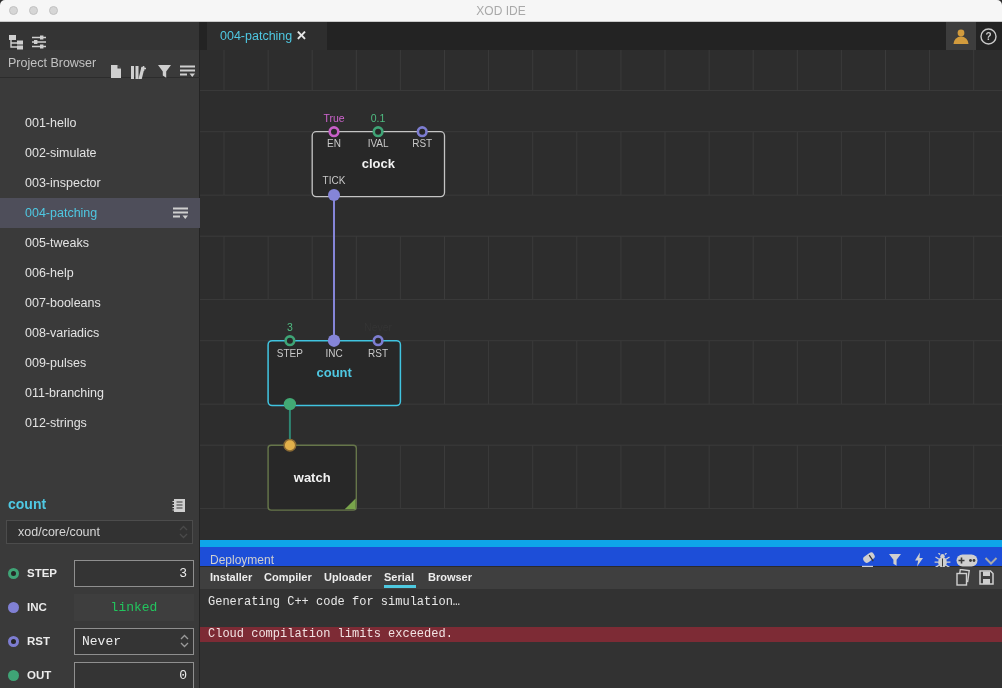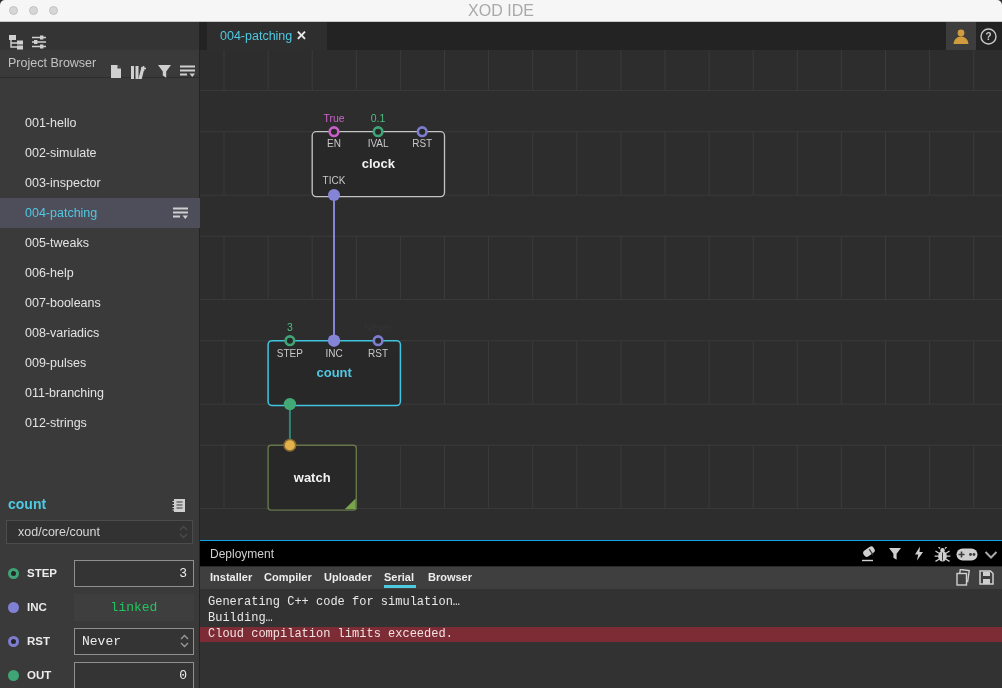--- a/index.html
+++ b/index.html
@@ -1,18 +1,18 @@
 <!DOCTYPE html>
 <html><head><meta charset="utf-8"><style>
 * { margin:0; padding:0; box-sizing:border-box; }
 svg { display:block; }
 html,body { width:1002px; height:688px; background:#2d2d2d; font-family:"Liberation Sans", sans-serif; overflow:hidden; }
 #titlebar { position:absolute; left:0; top:0; width:1002px; height:22px; background:#f6f6f6; border-bottom:1px solid #c9c9c9; border-radius:5px 5px 0 0; }
 .light { position:absolute; top:6px; width:9px; height:9px; border-radius:50%; background:#d6d6d6; border:1px solid #c2c2c2; }
-#tbtitle { position:absolute; left:0; right:0; top:0; height:28px; line-height:22px; text-align:center; font-size:16px; color:#a9a9a9; }
+#tbtitle { position:absolute; left:0; right:0; top:0; height:28px; line-height:22px; text-align:center; font-size:12px; color:#a9a9a9; }
 #topbar { position:absolute; left:0; top:22px; width:1002px; height:28px; background:#232323; }
 #tool-left { position:absolute; left:0; top:22px; width:200px; height:28px; background:#343434; border-right:1px solid #232323; }
 #tool-left svg { position:absolute; top:6px; }
 #tab { position:absolute; left:207px; top:22px; width:120px; height:28px; background:#2e2e2e; color:#4fc8e2; font-size:12.5px; line-height:28px; }
 #tab .lbl { position:absolute; left:13px; }
 #tab .x { position:absolute; left:89px; color:#e8e8e8; font-size:13px; font-weight:bold; }
 #userbtn { position:absolute; left:946px; top:22px; width:30px; height:28px; background:#3d3d3d; }
 #userbtn svg { position:absolute; left:6px; top:6px; }
 #helpbtn { position:absolute; left:980px; top:22px; width:22px; height:28px; }
 #helpbtn svg { position:absolute; left:0; top:6px; }
@@ -40,21 +40,21 @@
 .bullet { position:absolute; left:8px; top:8px; width:11px; height:11px; border-radius:50%; }
 .b-ring-g { border:3px solid #3fa476; background:#262626; }
 .b-fill-p { background:#8080d4; }
 .b-ring-p { border:3px solid #7d7dd1; background:#262626; }
 .b-fill-g { background:#3fa476; }
 .plabel { position:absolute; left:27px; top:0; line-height:27px; font-size:11.5px; font-weight:bold; color:#ececec; }
 .pinput { position:absolute; left:74px; top:0; width:120px; height:27px; background:#343434; border:1px solid #8f8f8f; font-family:"Liberation Mono", monospace; font-size:13px; color:#ececec; line-height:25px; }
 .pinput.num { text-align:right; padding-right:6px; }
 .pinput.dis { background:#3e3e3e; border:none; color:#22c55e; text-align:center; line-height:27px; }
 #deploy { position:absolute; left:200px; top:540px; width:802px; height:148px; background:#323232; }
-#dephead { position:absolute; left:0; top:0; width:802px; height:27px; background:#000000; border-top:1px solid #0ea5e9; border-bottom:1px solid #2a2a2a; }
+#dephead { position:absolute; left:0; top:0; width:802px; height:27px; background:#1d4ed8; border-top:7px solid #0ea5e9; border-bottom:1px solid #2a2a2a; }
 #dephead .t { position:absolute; left:10px; line-height:26px; font-size:12px; color:#cfcfcf; }
 #dephead svg { position:absolute; }
 #deptabs { position:absolute; left:0; top:27px; width:802px; height:22px; background:#3f3f3f; font-size:11px; font-weight:bold; color:#ededed; }
 #deptabs span.dt { position:absolute; top:0; line-height:21px; }
 #serialu { position:absolute; left:184px; top:18px; width:32px; height:2.5px; background:#4ec9e0; }
 #deplog { position:absolute; left:0; top:49px; width:802px; height:99px; background:#323232; font-family:"Liberation Mono", monospace; font-size:12px; color:#e8e8e8; }
 .logline { position:absolute; left:0; width:802px; height:15.8px; line-height:15.8px; padding-left:8px; }
 .logline.err { background:#7d2b35; color:#f2e3e3; }
 #canvas { position:absolute; left:200px; top:50px; width:802px; height:490px; }
 </style></head>
@@ -375,16 +375,15 @@
     <span style="position:absolute;left:779px;top:3px">
         <svg class="" width="15" height="15" viewBox="0 0 15 15">
           <path d="M1 1 H11.5 L14 3.5 V14 H1 Z" fill="none" stroke="#cfcfcf" stroke-width="1.5"></path>
           <rect x="4" y="1.5" width="7" height="4.5" fill="#cfcfcf"></rect>
           <rect x="4" y="9" width="7" height="5" fill="#cfcfcf"></rect>
         </svg>
       </span>
   </div>
   <div id="deplog">
     <div class="logline" style="top:6px">Generating C++ code for simulation…</div>
-    <div class="logline" style="top:21.8px">Building…</div>
     <div class="logline err" style="top:37.6px">Cloud compilation limits exceeded.</div>
   </div>
 </div>
 
 </body></html>

